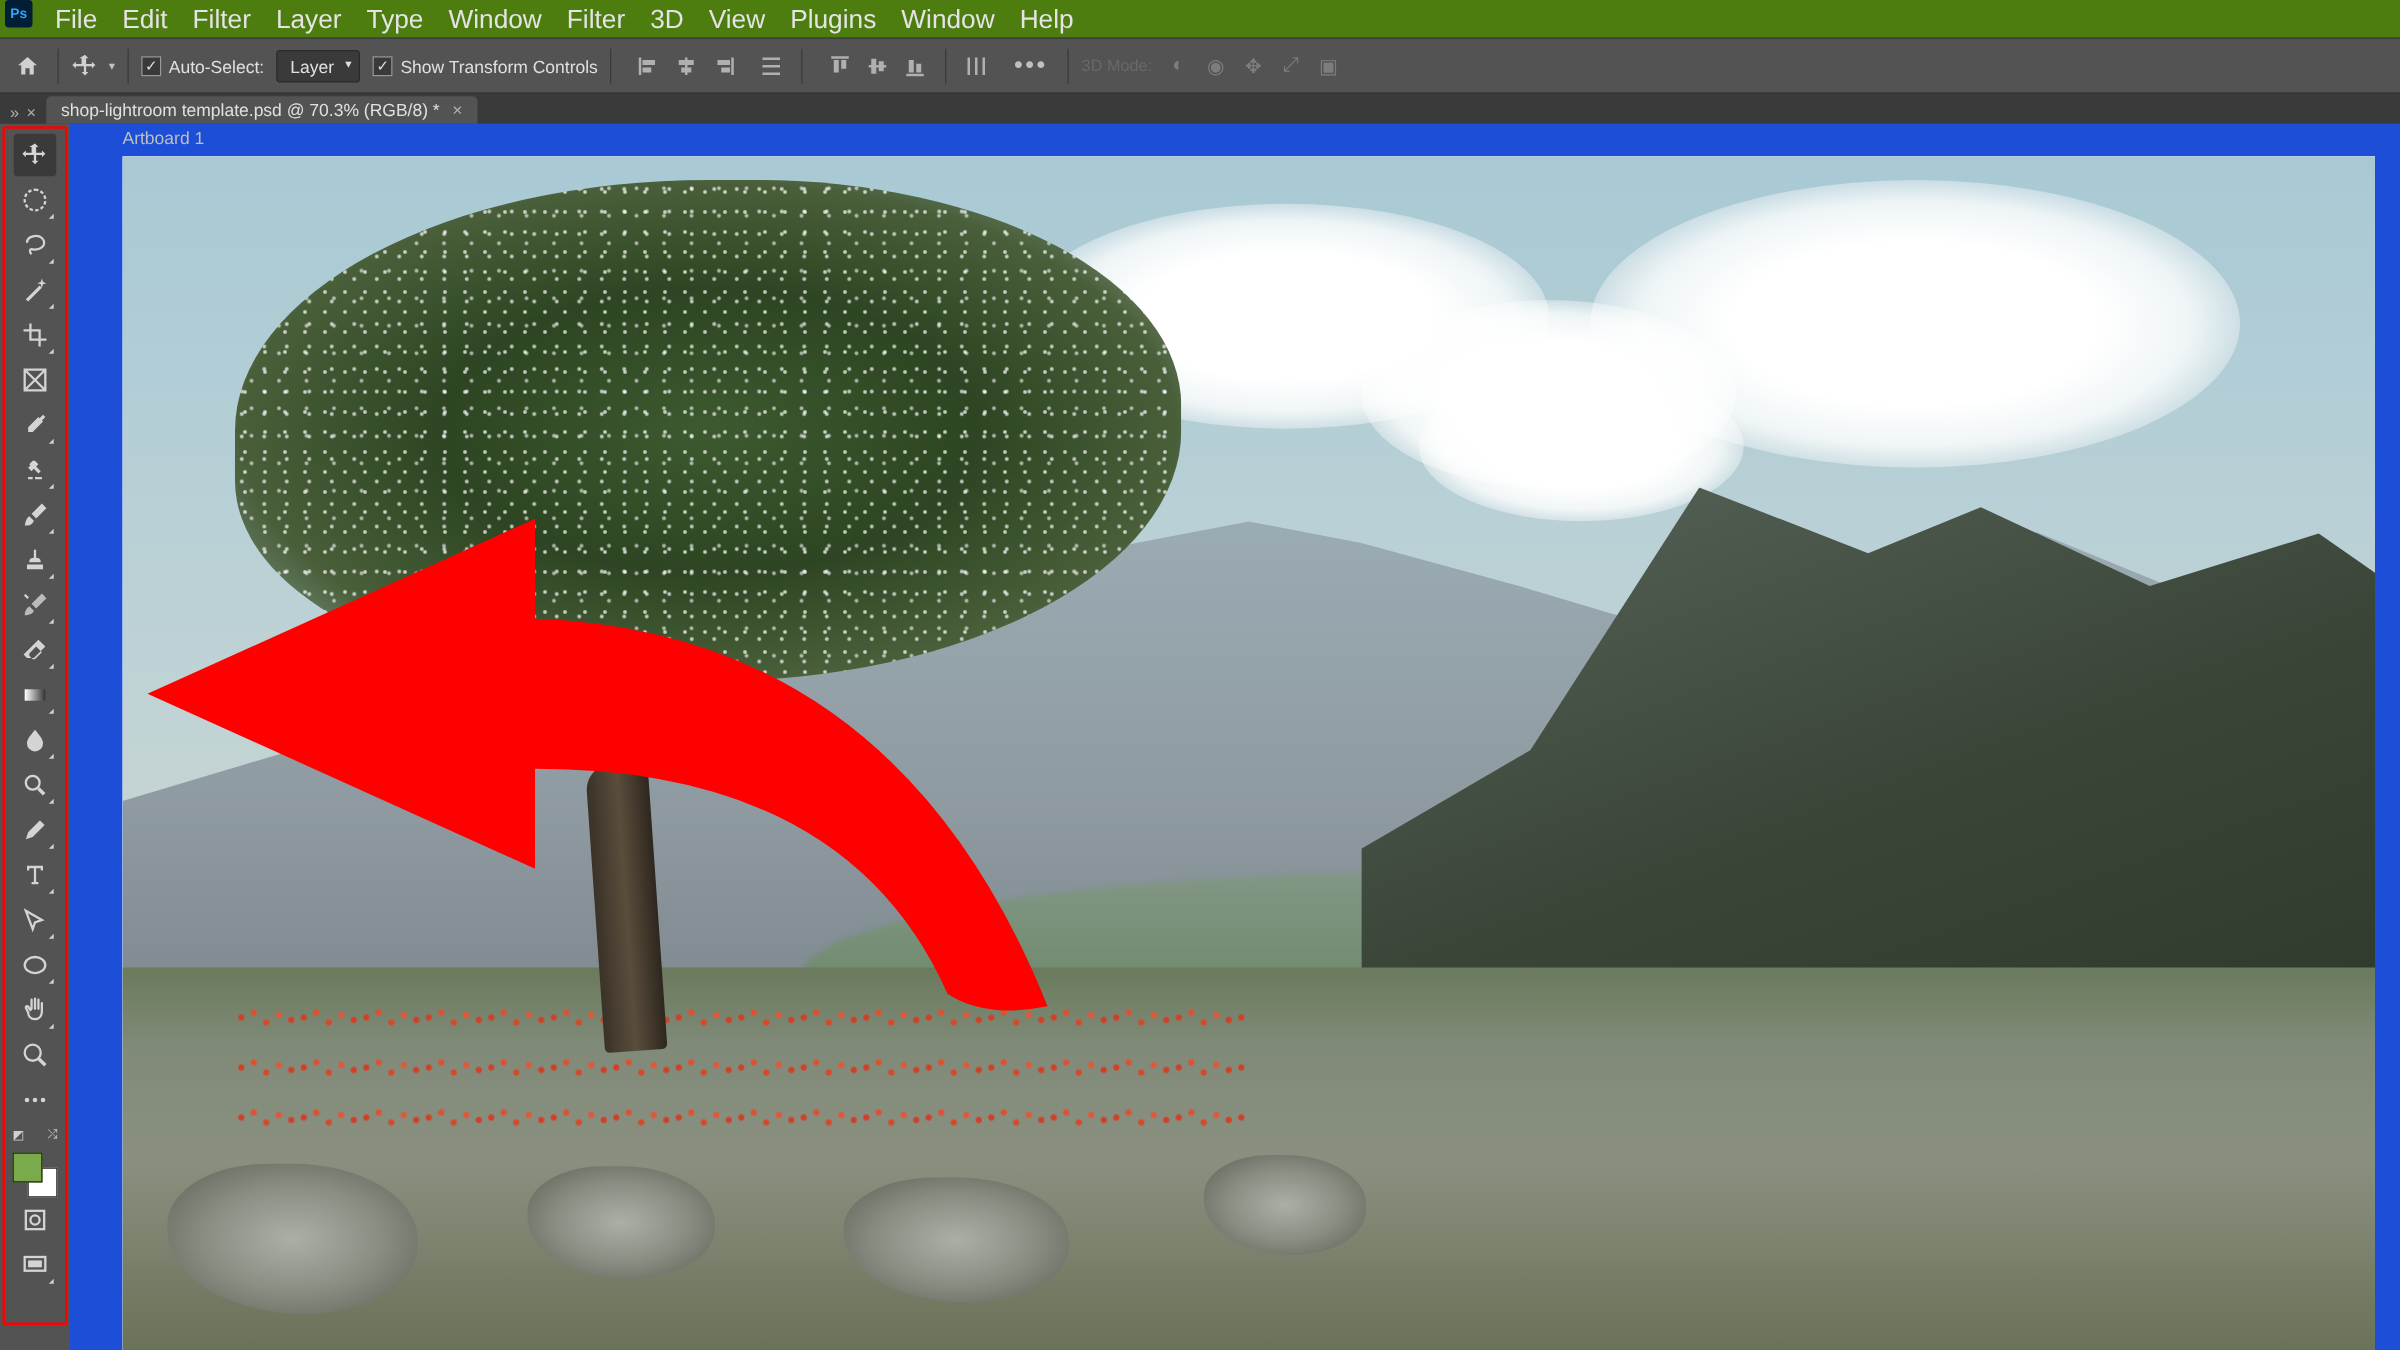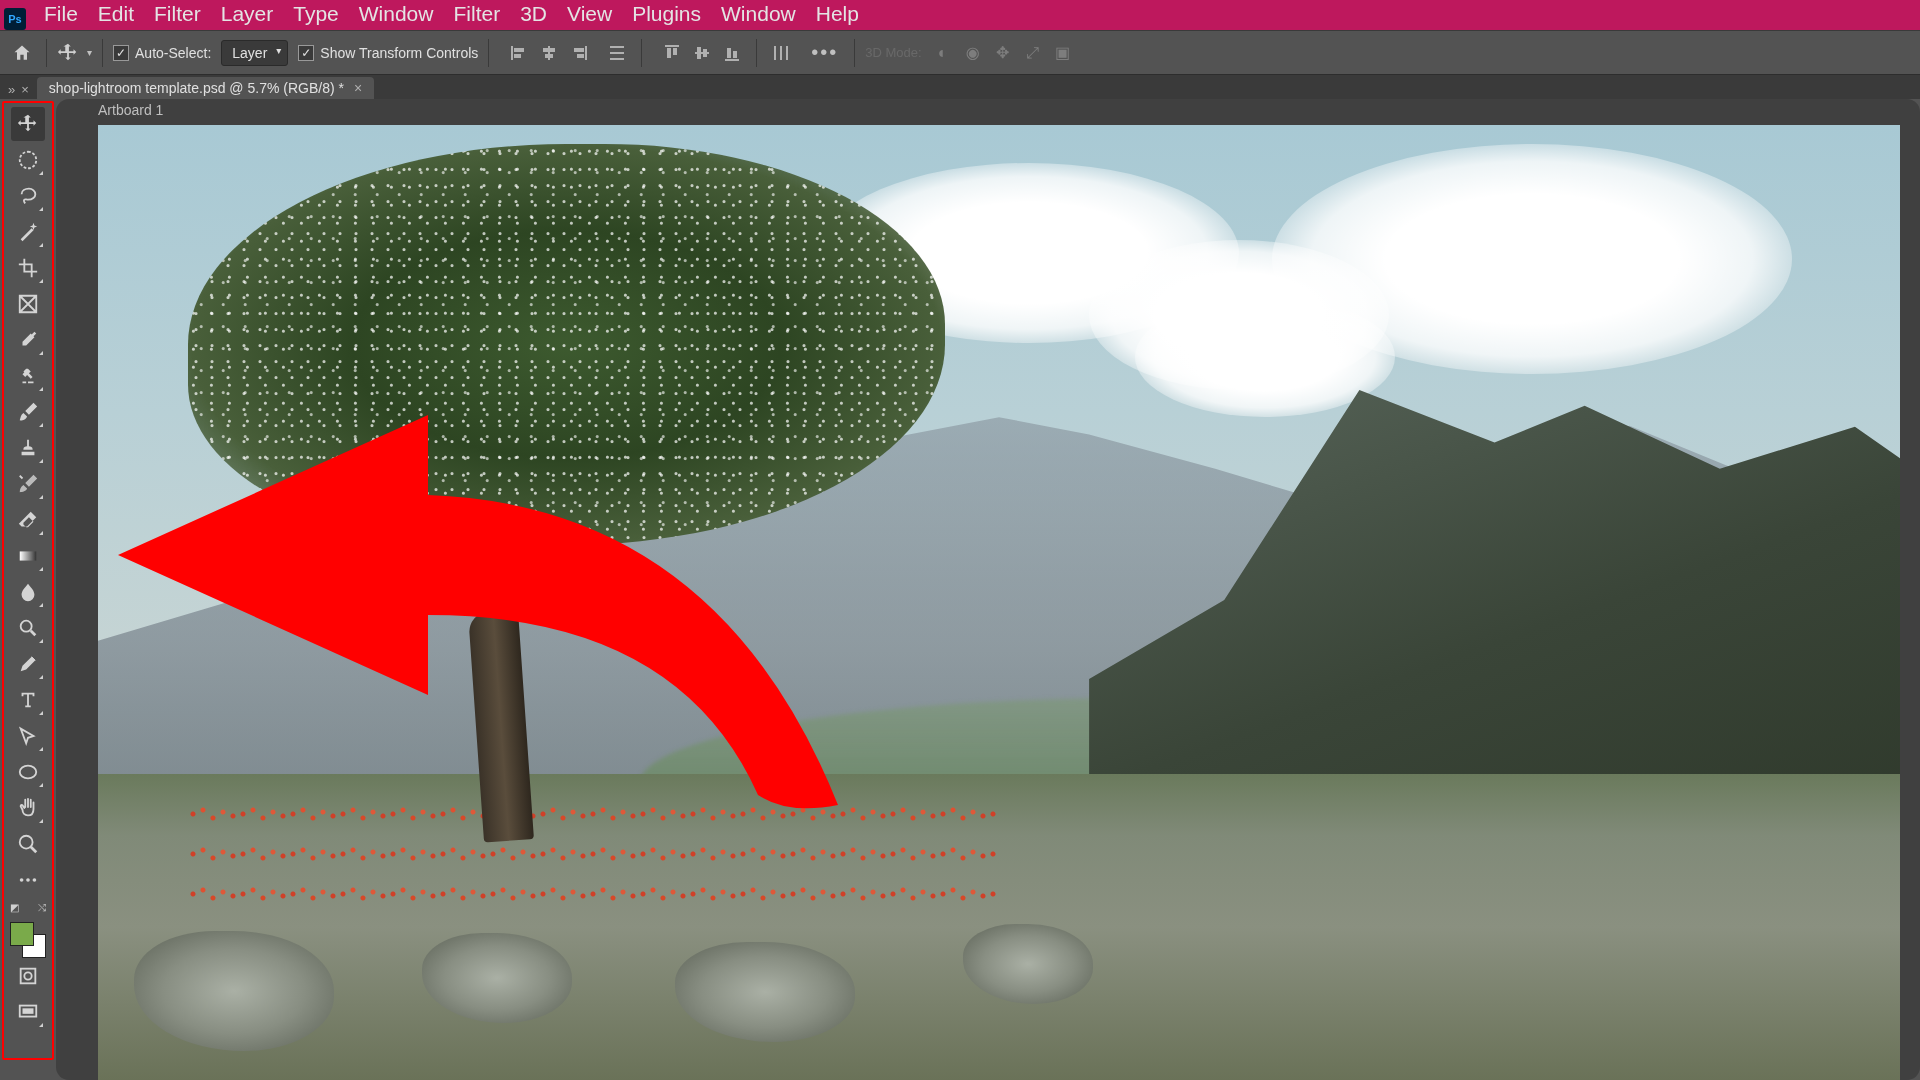--- a/index.html
+++ b/index.html
@@ -1,19 +1,19 @@
 <!DOCTYPE html>
 <html><head>
 <meta charset="utf-8">
 <style>
 * { box-sizing: border-box; margin: 0; padding: 0; font-family: -apple-system, "Segoe UI", Arial, sans-serif; }
 body { width: 1920px; height: 1080px; background: #535353; overflow: hidden; user-select: none; }
 
 
-.menubar { height: 30px; background: #be185d; display: flex; align-items: flex-end; padding-left: 4px; }
+.menubar { height: 30px; background: #4d7c0f; display: flex; align-items: flex-start; padding-left: 4px; }
 .ps-logo { width: 22px; height: 22px; background: #001e36; border-radius: 3px; color: #31a8ff; font-size: 11px; font-weight: bold; display: flex; align-items: center; justify-content: center; margin-right: 8px; }
 .menu-item { color: #e4e4e4; font-size: 21px; padding: 4px 10px; cursor: pointer; }
 
 
 .optbar { height: 45px; background: #535353; border-top: 1px solid #3a3a3a; border-bottom: 1px solid #2d2d2d; display: flex; align-items: center; padding: 0 8px; gap: 10px; }
 .home-btn { width: 28px; height: 28px; display: flex; align-items: center; justify-content: center; }
 .home-btn svg { fill: #d0d0d0; width: 20px; height: 20px; }
 .vsep { width: 1px; height: 28px; background: #3a3a3a; }
 .move-ico { width: 22px; height: 22px; display: flex; align-items: center; justify-content: center; }
 .chev { color: #c0c0c0; font-size: 10px; margin-left: -2px; }
@@ -42,21 +42,21 @@
 .toolswrap { width: 52px; background: #535353; border: 2px solid #ff0000; border-radius: 2px; margin: 2px 2px 20px 2px; display: flex; flex-direction: column; align-items: center; padding: 3px 0; }
 .tool { width: 34px; height: 34px; display: flex; align-items: center; justify-content: center; position: relative; border-radius: 3px; margin: 1px 0; }
 .tool.on { background: #3a3a3a; }
 .tool svg { width: 22px; height: 22px; fill: #d4d4d4; }
 .tool .mk { position: absolute; right: 2px; bottom: 2px; width: 0; height: 0; border-left: 4px solid transparent; border-bottom: 4px solid #d0d0d0; }
 .swatch-stack { position: relative; width: 36px; height: 36px; margin-top: 6px; }
 .swatch-fg { position: absolute; top: 0; left: 0; width: 24px; height: 24px; background: #7aaa4a; border: 1px solid #222; z-index: 2; }
 .swatch-bg { position: absolute; bottom: 0; right: 0; width: 24px; height: 24px; background: #fff; border: 1px solid #222; }
 
 
-.canvas-area { flex: 1; background: #404040; position: relative; overflow: hidden; border-radius: 13px; }
+.canvas-area { flex: 1; background: #1d4ed8; position: relative; overflow: hidden; }
 .artboard-label { position: absolute; top: 3px; left: 42px; color: #bfbfbf; font-size: 14px; }
 .artboard { position: absolute; top: 26px; left: 42px; right: 20px; bottom: 0; background: #fff; overflow: hidden; }
 
 
 .sky { position: absolute; inset: 0; background: linear-gradient(#a8c9d4 0%, #b8d0d6 30%, #c5d4d4 55%, #bac9c4 70%, #a8b8aa 100%); }
 .cloud { position: absolute; background: radial-gradient(ellipse at center, #fff, #fff 40%, rgba(255,255,255,.8) 60%, rgba(255,255,255,0) 80%); border-radius: 50%; }
 .mtn-far { position: absolute; bottom: 28%; left: 0; right: 0; height: 45%; background: linear-gradient(180deg, rgba(130,140,150,.5), rgba(100,110,120,.7)); clip-path: polygon(0 60%, 8% 50%, 15% 42%, 22% 35%, 30% 25%, 38% 18%, 45% 12%, 50% 8%, 55% 12%, 62% 20%, 70% 30%, 78% 18%, 85% 10%, 92% 22%, 100% 35%, 100% 100%, 0 100%); }
 .mtn-near { position: absolute; bottom: 20%; right: -5%; width: 50%; height: 55%; background: linear-gradient(160deg, #59665b, #3a4538, #2c3628); clip-path: polygon(30% 5%, 45% 15%, 55% 8%, 70% 20%, 85% 12%, 100% 30%, 100% 100%, 0 100%, 0 60%, 15% 45%); }
 .valley { position: absolute; bottom: 22%; left: 30%; right: 15%; height: 18%; background: linear-gradient(180deg, rgba(120,155,100,.4), rgba(90,130,75,.7)); border-radius: 50% 40% 30% 20%; filter: blur(2px); }
 .fore { position: absolute; bottom: 0; left: 0; right: 0; height: 32%; background: linear-gradient(180deg, #6a7a5c 0%, #808a78 20%, #8a9080 50%, #6a7258 100%); }
@@ -185,21 +185,21 @@
     <span>▣</span>
   </div>
 </div>
 
 <div class="doctabrow">
   <div class="tab-collapse">
     <span>»</span>
     <span>×</span>
   </div>
   <div class="doctab">
-    <span>shop-lightroom template.psd @ 5.7% (RGB/8) *</span>
+    <span>shop-lightroom template.psd @ 70.3% (RGB/8) *</span>
     <span class="x">×</span>
   </div>
 </div>
 
 <div class="main">
 
   <div class="toolswrap" id="tools-panel">
       <div class="tool on">
         <svg viewBox="0 0 24 24">
           <path d="M12 2l3 3h-2v5h5V8l3 3-3 3v-2h-5v5h2l-3 3-3-3h2v-5H4v2l-3-3 3-3v2h5V5H7z"></path>

